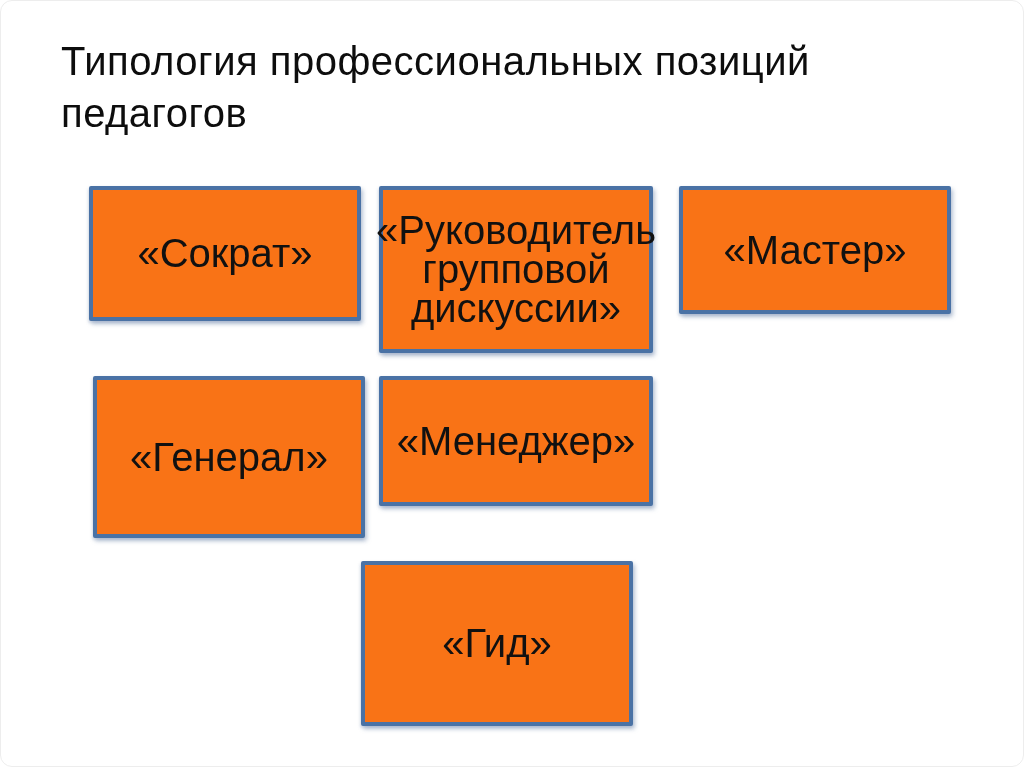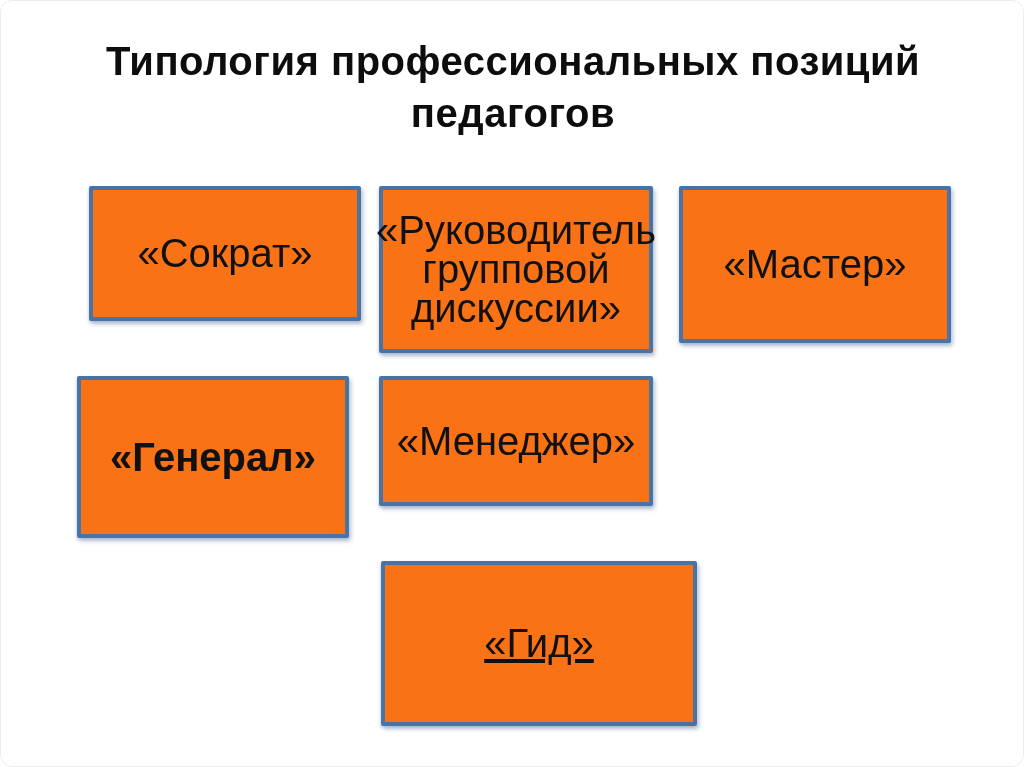--- a/index.html
+++ b/index.html
@@ -16,23 +16,22 @@
     box-sizing: border-box;
     border: 1px solid #ededed;
     border-radius: 12px;
     overflow: hidden;
   }
   .title {
     position: absolute;
     top: 34px;
     left: 60px;
     width: 904px;
-    text-align: center;
     font-size: 40px;
-    font-weight: 700;
+    font-weight: 400;
     line-height: 52px;
     color: #0d0d0d;
     letter-spacing: 0.5px;
     margin: 0;
   }
   .box {
     position: absolute;
     box-sizing: border-box;
     background: #f97316;
     border: 4px solid #4a72a5;
@@ -44,27 +43,27 @@
     text-align: center;
     font-size: 40px;
     font-weight: 400;
     line-height: 39px;
     color: #111111;
     padding: 0 5px;
   }
   
   .pos-r1c1 { left: 88px;  top: 185px; width: 272px; height: 135px; }
   .pos-r1c2 { left: 378px; top: 185px; width: 274px; height: 167px; }
-  .pos-r1c3 { left: 678px; top: 185px; width: 272px; height: 157px; }
+  .pos-r1c3 { left: 678px; top: 185px; width: 272px; height: 128px; }
   
-  .pos-r2c1 { left: 76px;  top: 375px; width: 272px; height: 162px; font-weight: bold; }
+  .pos-r2c1 { left: 92px;  top: 375px; width: 272px; height: 162px; }
   .pos-r2c2 { left: 378px; top: 375px; width: 274px; height: 130px; }
   .pos-r2c3 { left: 678px; top: 375px; width: 272px; height: 162px; }
   
-  .pos-r3c2 { left: 380px; top: 560px; width: 316px; height: 165px; text-decoration: underline; }
+  .pos-r3c2 { left: 360px; top: 560px; width: 272px; height: 165px; }
 </style>
 </head>
 <body>
 
 <div class="canvas">
   <h1 class="title">Типология профессиональных позиций педагогов</h1>
 
   <div class="box pos-r1c1">
     <span>«Сократ»</span>
   </div>

